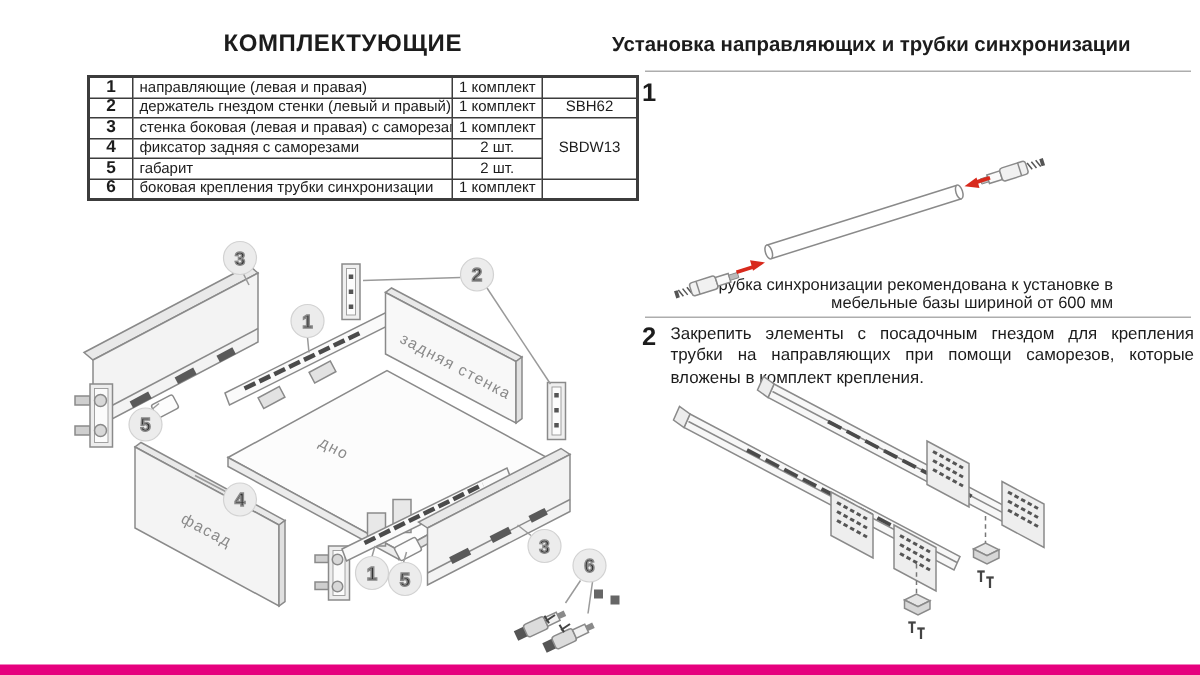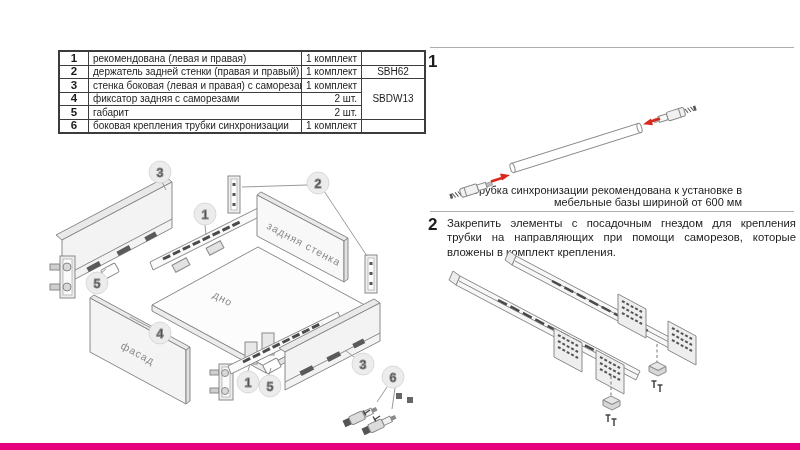--- a/index.html
+++ b/index.html
@@ -6,21 +6,21 @@
   .sheet{position:relative;width:800px;height:450px;background:#ffffff;overflow:hidden;
          font-family:"Liberation Sans",sans-serif;color:#1c1c1c;}
   .left-title{position:absolute;left:58px;top:21px;width:341px;text-align:center;
               font-size:16px;font-weight:bold;letter-spacing:.4px;}
   table.components{position:absolute;left:58px;top:50px;width:341px;border-collapse:collapse;
                    table-layout:fixed;font-size:10px;border:2px solid #3c3c3c;}
   table.components td{border:1px solid #3c3c3c;padding:0 4px;height:12.5px;line-height:11px;
                       white-space:nowrap;overflow:hidden;}
   td.c-num{width:20px;text-align:center;font-weight:bold;font-size:11.5px;padding:0;}
   td.c-name{width:204px;}
-  td.c-qty{width:51px;text-align:right;margin-top:24px;}
+  td.c-qty{width:51px;text-align:center;margin-top:24px;}
   td.c-code{width:54px;text-align:center;}
   .right-title{position:absolute;left:408px;top:22px;width:388px;font-size:13.6px;font-weight:bold;}
   .rule{position:absolute;left:430px;width:364px;height:1px;background:#adadad;}
   #rule1{top:47px;} #rule2{top:211px;}
   .step-num{position:absolute;font-size:17px;font-weight:bold;width:16px;}
   #num1{left:428px;top:52px;} #num2{left:428px;top:215px;}
   .step-text{position:absolute;left:447px;width:349px;font-size:11.3px;line-height:14.4px;
              text-align:justify;}
   #text1{top:52px;} #text2{top:216px;}
   .tube-note{position:absolute;left:428px;top:184px;width:314px;font-size:11px;
@@ -30,32 +30,33 @@
   svg .part-label{font-size:10.5px;fill:#8a8a8a;letter-spacing:1px;}
   svg .co circle{fill:#ececec;stroke:#d2d2d2;stroke-width:.8;}
   svg .co text{font-size:12.5px;font-weight:bold;fill:#2f2f2f;text-anchor:middle;}
   svg .leader{stroke:#9a9a9a;stroke-width:1;}
 </style>
 </head>
 <body>
 
 <div class="sheet">
 
+  <div class="left-title">КОМПЛЕКТУЮЩИЕ</div>
 
   <table class="components">
     <tbody>
         <tr>
       <td class="c-num">1</td>
-      <td class="c-name">рекомендована (левая и правая)</td>
+      <td class="c-name">направляющие (левая и правая)</td>
       <td class="c-qty">1 комплект</td>
       <td class="c-code"></td>
     </tr>
     <tr>
       <td class="c-num">2</td>
-      <td class="c-name">держатель задней стенки (правая и правый)</td>
+      <td class="c-name">держатель гнездом стенки (левый и правый)</td>
       <td class="c-qty">1 комплект</td>
       <td class="c-code">SBH62</td>
     </tr>
     <tr>
       <td class="c-num">3</td>
       <td class="c-name">стенка боковая (левая и правая) с саморезами</td>
       <td class="c-qty">1 комплект</td>
       <td class="c-code" rowspan="3">SBDW13</td>
     </tr>
     <tr>
@@ -70,20 +71,21 @@
     </tr>
     <tr>
       <td class="c-num">6</td>
       <td class="c-name">боковая крепления трубки синхронизации</td>
       <td class="c-qty">1 комплект</td>
       <td class="c-code"></td>
     </tr>
   </tbody>
     </table>
 
+  <div class="right-title">Установка направляющих и трубки синхронизации</div>
   <div class="rule" id="rule1"></div>
   <div class="step-num" id="num1">1</div>
   <div class="tube-note">Трубка синхронизации рекомендована к установке в мебельные базы шириной от 600 мм</div>
   <div class="rule" id="rule2"></div>
   <div class="step-num" id="num2">2</div>
   <div class="step-text" id="text2">Закрепить элементы с посадочным гнездом для крепления трубки на направляющих при помощи саморезов, которые вложены в комплект крепления.</div>
 
   <svg width="800" height="450" viewBox="0 0 800 450">
 
     <g stroke="#8a8a8a" stroke-width="1" fill="none">

